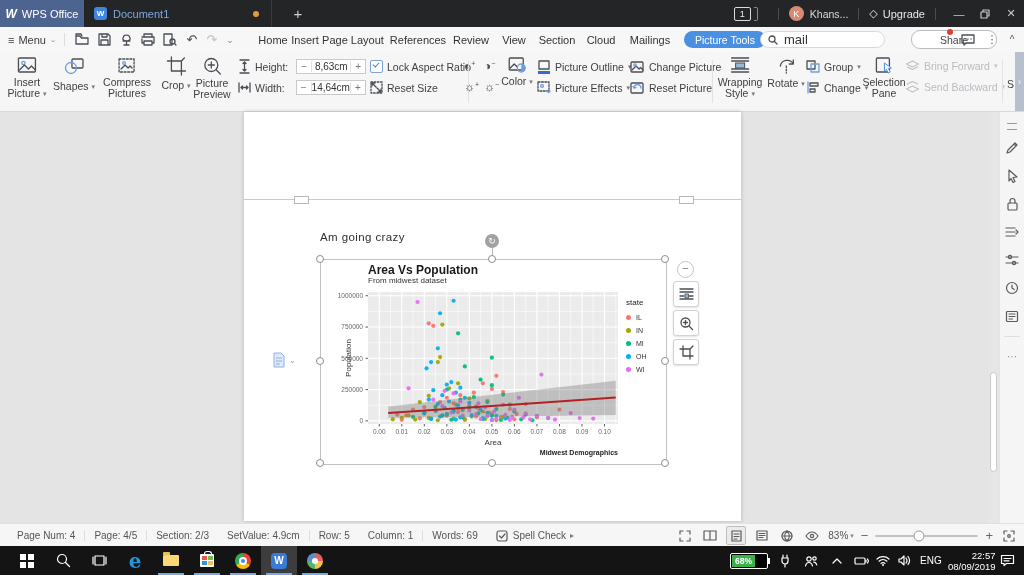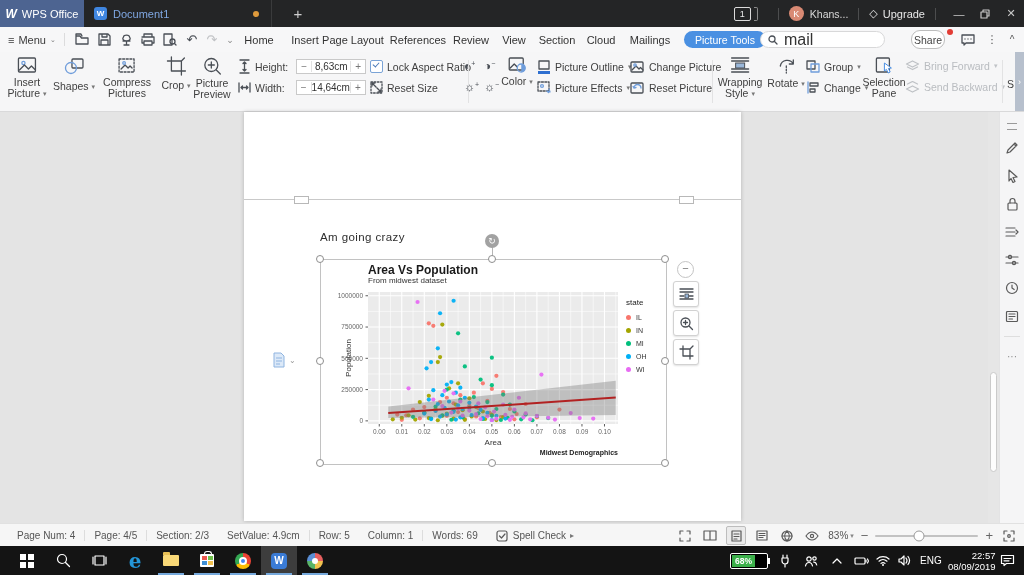--- a/index.html
+++ b/index.html
@@ -33,23 +33,23 @@
            font-size:11px;color:#3b3b3b;}
   .menu-btn{position:absolute;left:8px;top:0;height:25px;display:flex;align-items:center;gap:4px;}
   .qsep{position:absolute;left:64px;top:6px;width:1px;height:13px;background:#dcdcdd;}
   .qicon{position:absolute;top:0;height:25px;width:20px;display:flex;align-items:center;justify-content:center;}
   .rtab{position:absolute;top:0;height:25px;transform:translateX(-50%);display:flex;align-items:center;
         font-size:11px;color:#333;}
   .pill{position:absolute;left:684px;top:4px;height:17px;padding:0 11px;background:#4a90e2;color:#fff;
         font-size:10.5px;border-radius:9px;display:flex;align-items:center;}
   .searchbox{position:absolute;left:760px;top:4px;width:125px;height:17px;border:1px solid #d8d8d9;background:#fff;
              border-radius:9px;display:flex;align-items:center;padding:0 7px;box-sizing:border-box;gap:4px;}
-  .searchbox input{border:none;outline:none;width:80px;font-size:16px;color:#333;background:transparent;
+  .searchbox input{border:none;outline:none;width:80px;font-size:13px;color:#333;background:transparent;
                    font-family:"Liberation Sans",sans-serif;}
-  .share{position:absolute;left:911px;top:3px;height:17px;padding:0 2px;border:1px solid #bdbdbd;border-radius:9px;
+  .share{position:absolute;left:911px;top:3px;height:17px;padding:0 28px;border:1px solid #bdbdbd;border-radius:9px;
          font-size:10.5px;color:#444;display:flex;align-items:center;background:#fff;}
   .share-dot{position:absolute;left:947px;top:2px;width:6px;height:6px;border-radius:50%;background:#e23c35;}
   
   .ribbon{position:absolute;left:0;top:52px;width:1024px;height:59px;background:#f6f6f7;border-bottom:1px solid #d9d9da;
           font-size:10.5px;color:#3f3f3f;}
   .rb-col{position:absolute;top:4px;display:flex;flex-direction:column;align-items:center;transform:translateX(-50%);}
   .rb-lbl{text-align:center;line-height:11px;margin-top:2px;}
   .caret{font-size:7px;color:#777;vertical-align:1px;}
   .rb-row{position:absolute;display:flex;align-items:center;gap:4px;}
   .rb-div{position:absolute;top:8px;width:1px;height:43px;background:#e2e2e3;}
@@ -219,21 +219,21 @@
       <svg width="14" height="13" viewBox="0 0 14 13">
           <path class="ic" d="M1 1h8v11H1z"></path>
           <circle class="ic" cx="9.5" cy="8.5" r="2.5"></circle>
           <path class="ic" d="M11.5 10.5L13 12"></path>
         </svg>
       </span>
     <span class="qicon" style="left:182px;color:#4a4f56;font-size:13px">↶</span>
     <span class="qicon" style="left:202px;color:#c0c2c5;font-size:13px">↷</span>
     <span class="qicon" style="left:220px;color:#888;font-size:9px">⌄</span>
 
-    <span class="rtab" style="left:259px">Home</span>
+    <span class="rtab" style="left:273px">Home</span>
     <span class="rtab" style="left:305px">Insert</span>
     <span class="rtab" style="left:353px">Page Layout</span>
     <span class="rtab" style="left:418px">References</span>
     <span class="rtab" style="left:471px">Review</span>
     <span class="rtab" style="left:514px">View</span>
     <span class="rtab" style="left:557px">Section</span>
     <span class="rtab" style="left:601px">Cloud</span>
     <span class="rtab" style="left:650px">Mailings</span>
     <span class="pill">Picture Tools</span>
 

